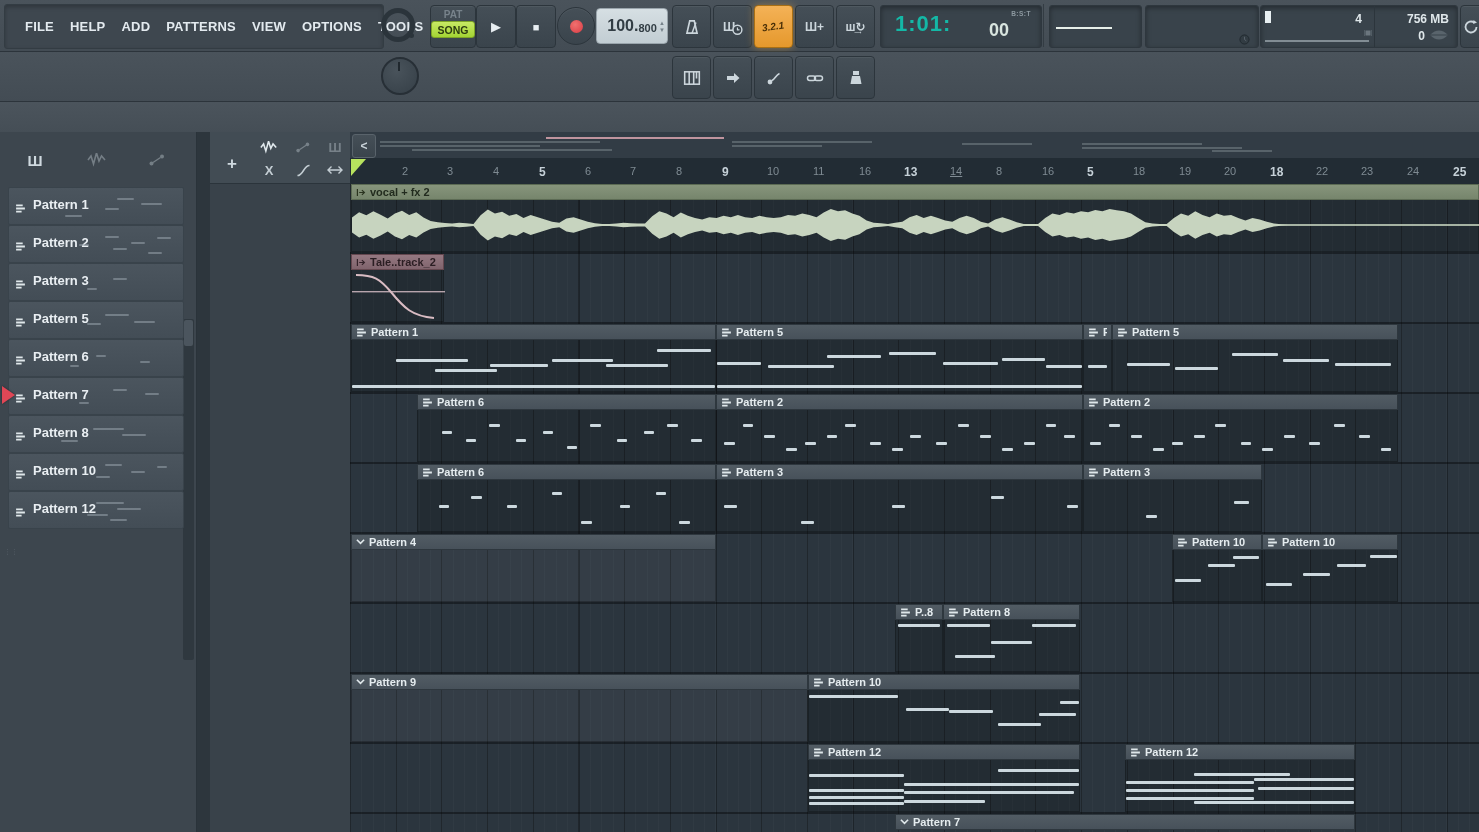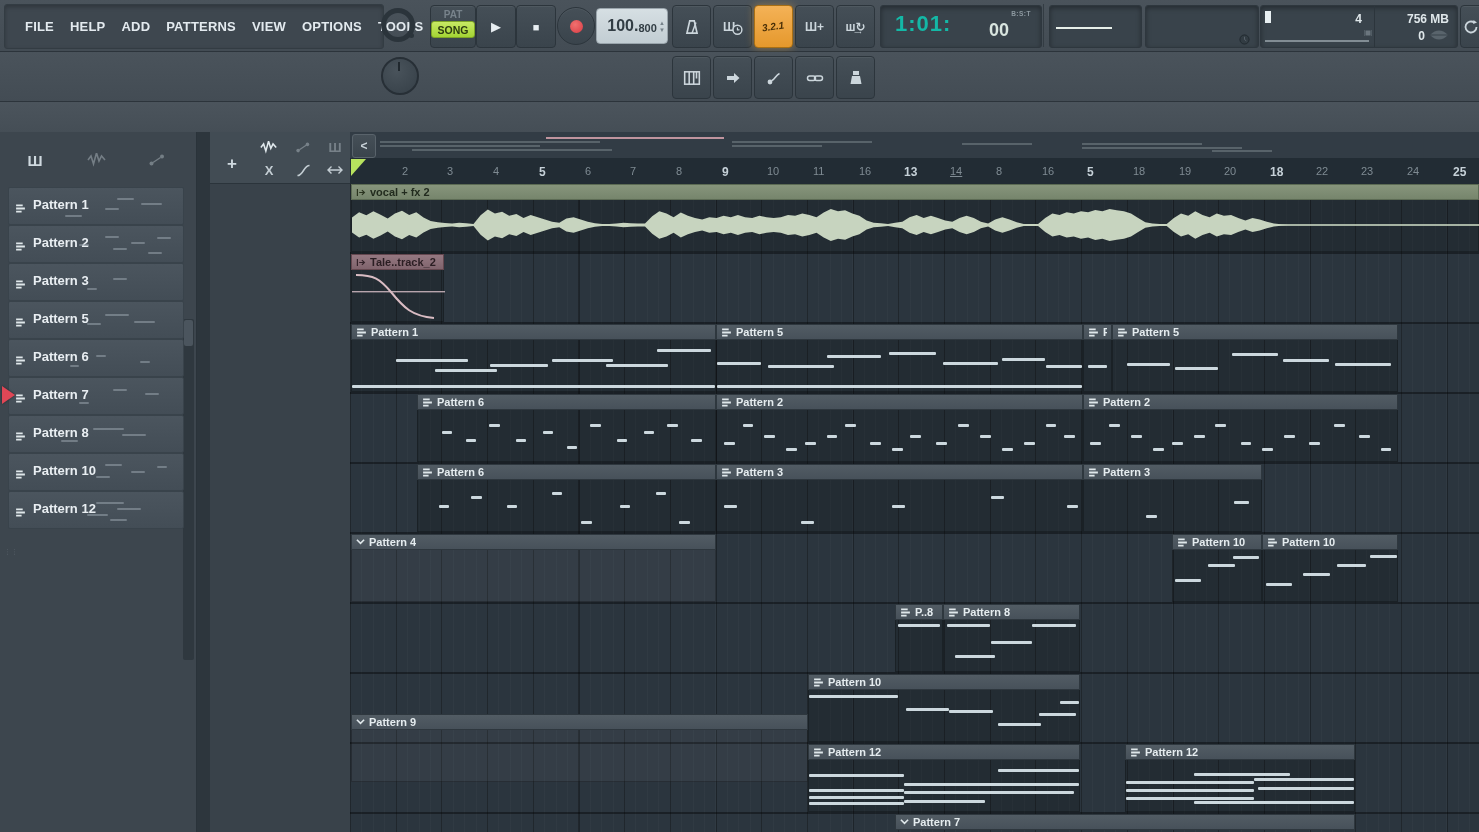--- a/index.html
+++ b/index.html
@@ -943,21 +943,21 @@
           </span>
           <span class="lbl">Pattern 8</span>
         </div>
         <div class="clip-body">
           <div class="note" style="left:2%;top:3.7px;width:32%;"></div>
           <div class="note" style="left:65%;top:3.7px;width:33%;"></div>
           <div class="note" style="left:35%;top:20.7px;width:30%;"></div>
           <div class="note" style="left:8%;top:34.5px;width:30%;"></div>
         </div>
       </div>
-      <div class="clip" style="left:1px;top:490px;width:457px;margin-top:40px;">
+      <div class="clip" style="left:1px;top:490px;width:457px;">
         <div class="clip-head">
           <span style="display: flex;">
             <svg width="9" height="8" viewBox="0 0 10 8">
               <path d="M1 1.5l4 4 4-4" stroke="#dfe7ea" stroke-width="1.8" fill="none"></path>
             </svg>
           </span>
           <span class="lbl">Pattern 9</span>
         </div>
         <div class="clip-body lighter"></div>
       </div>

